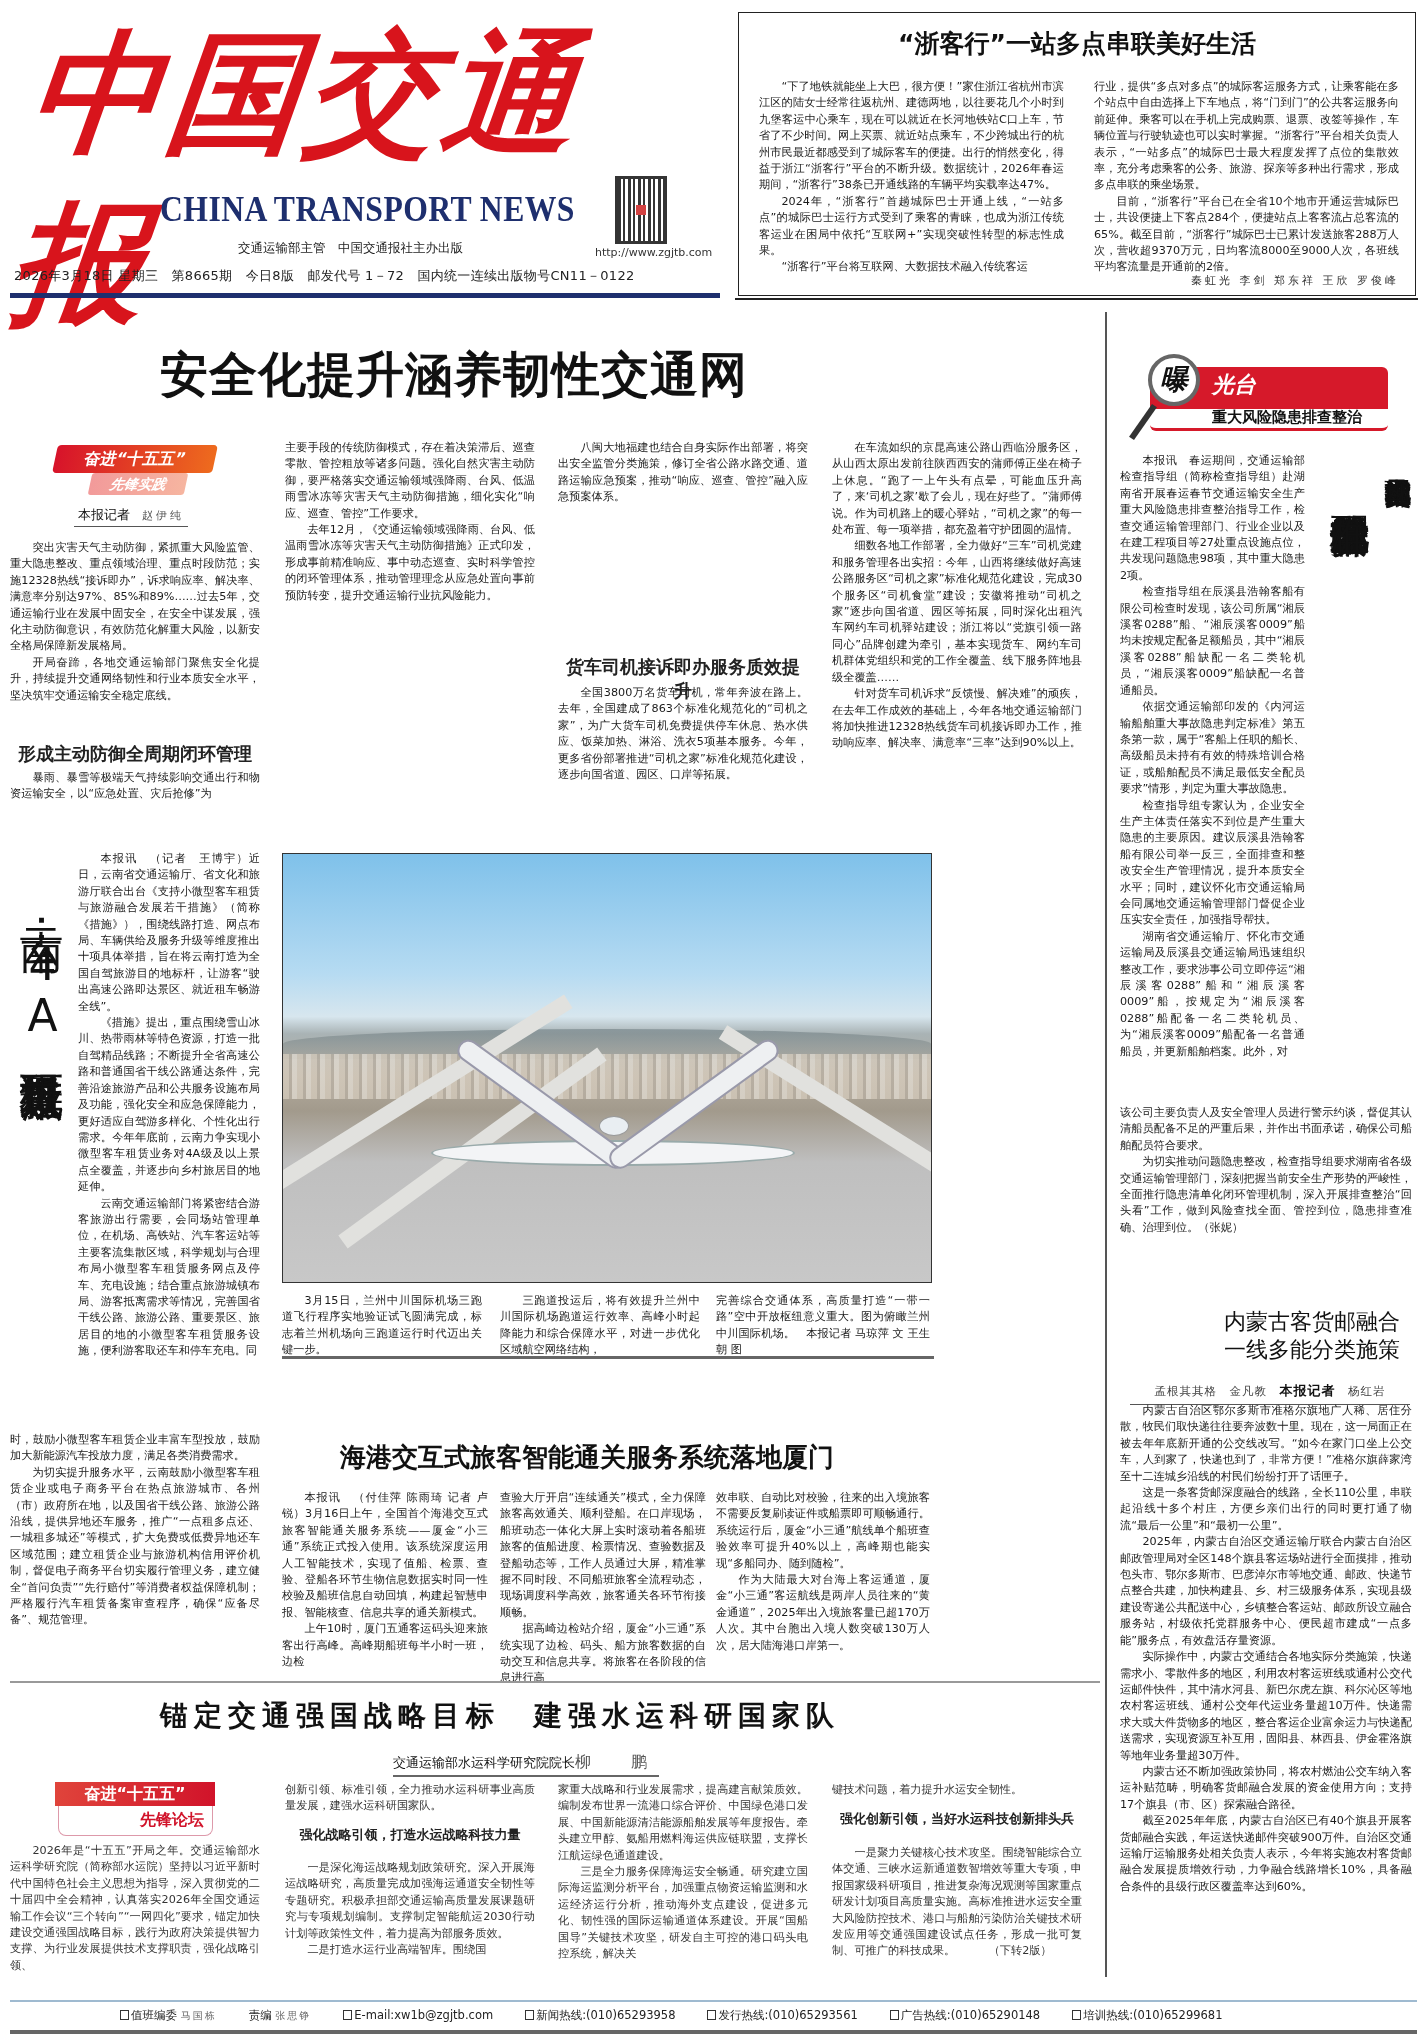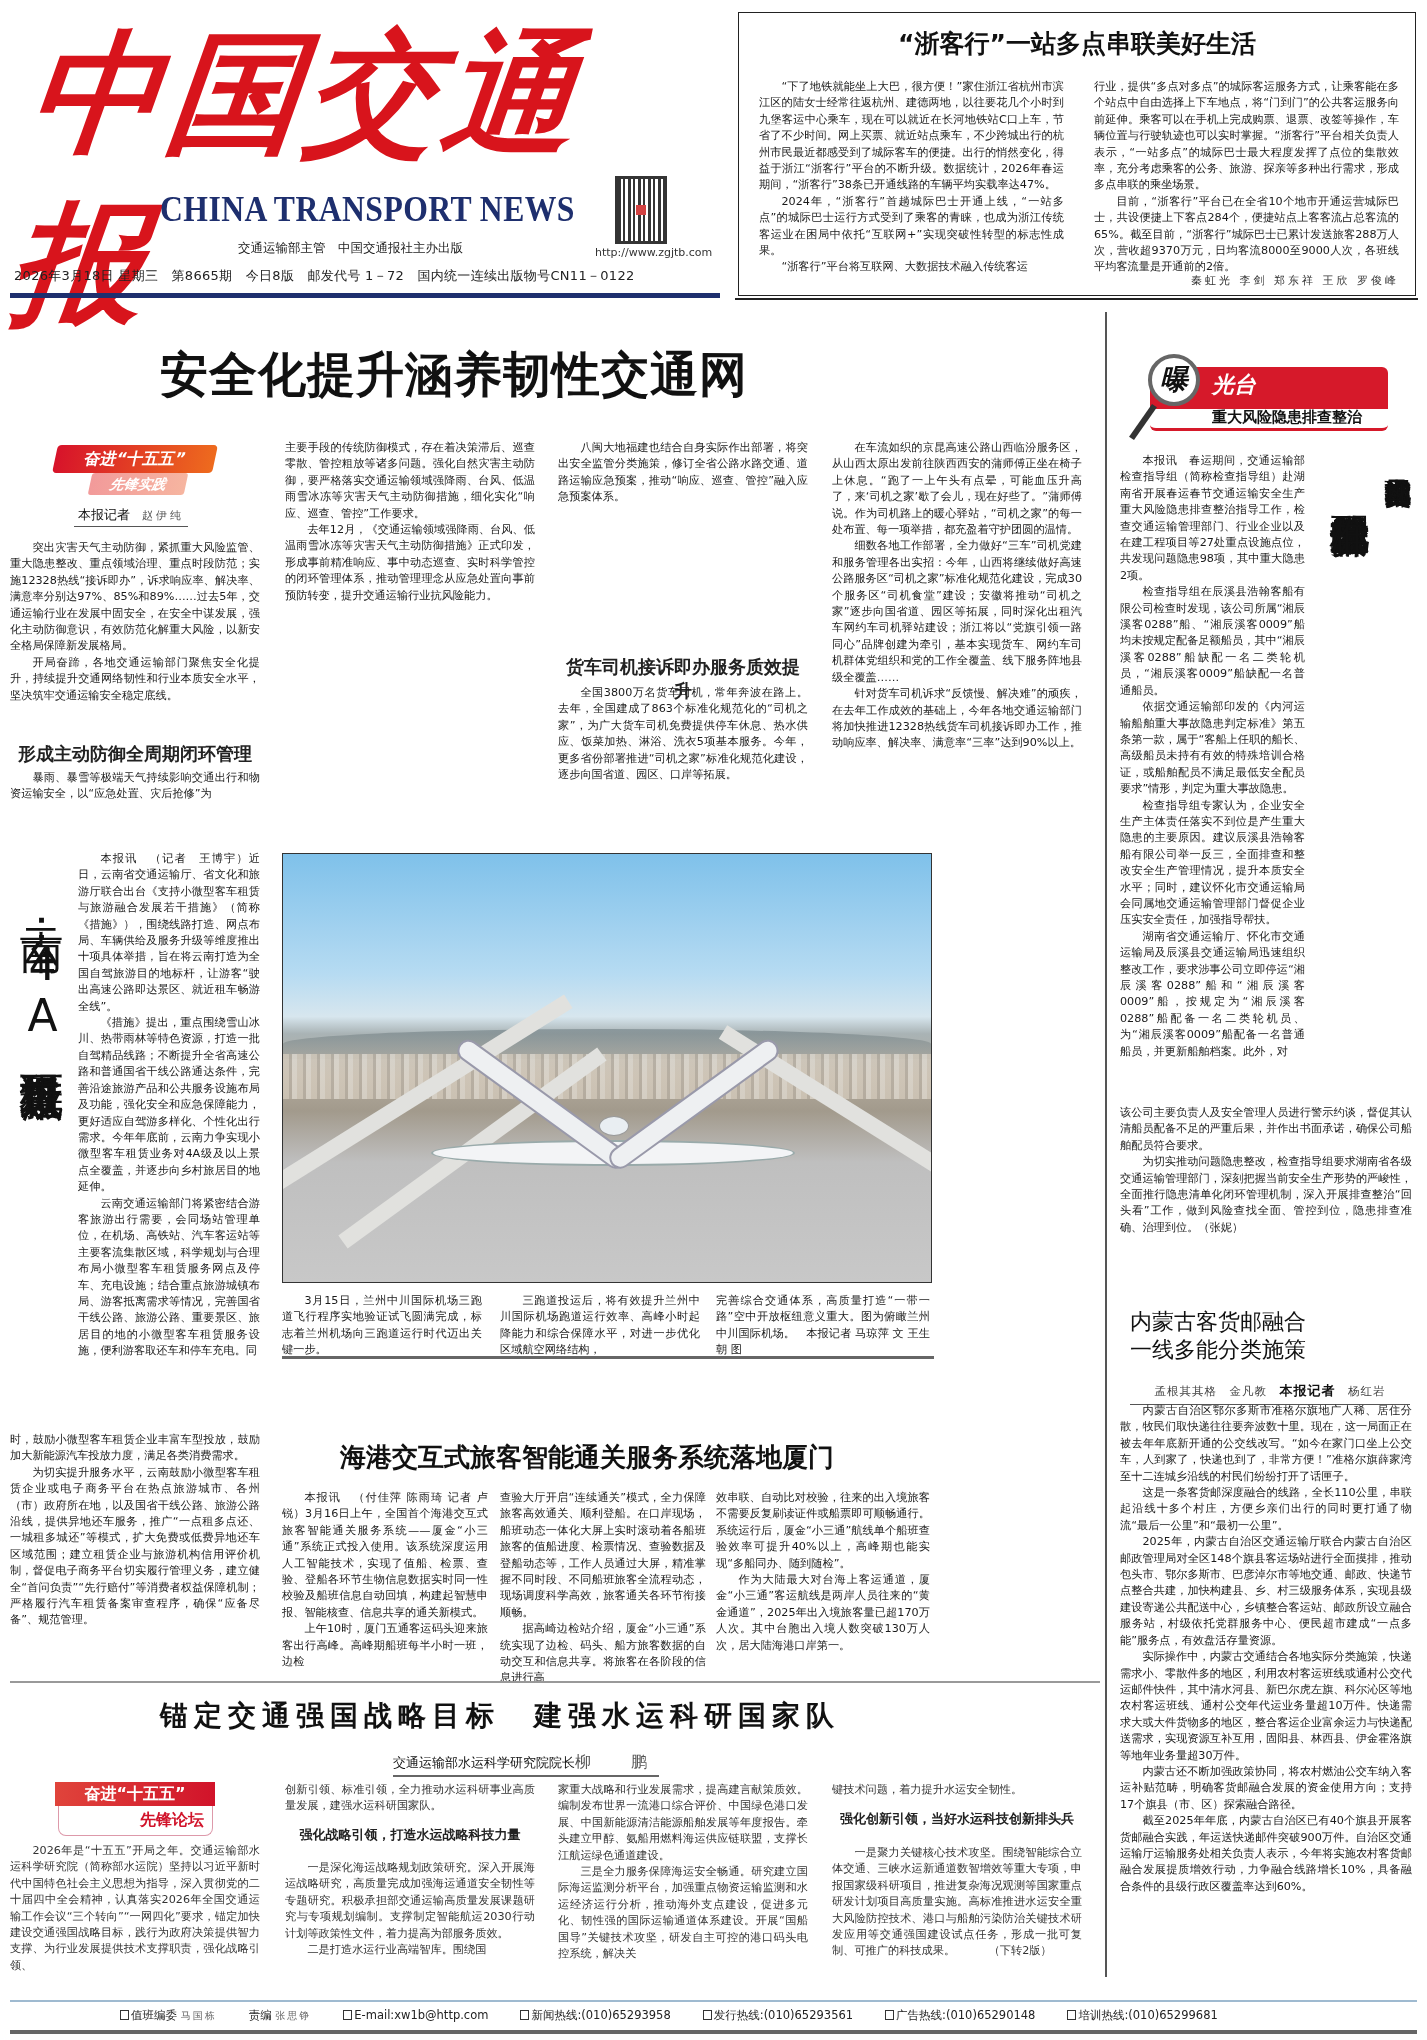--- a/index.html
+++ b/index.html
@@ -72,21 +72,21 @@
 #cap1{left:282px;top:1293px;width:200px}
 #cap2{left:500px;top:1293px;width:200px}
 #cap3{left:716px;top:1293px;width:214px}
 #cap-rule{left:282px;top:1356px;width:652px;height:2.5px;background:#666}
 
 #xm-head{left:340px;top:1440px;font-size:26px;font-weight:bold;color:#111}
 #xm-c1{left:282px;top:1490px;width:206px}
 #xm-c2{left:500px;top:1490px;width:206px}
 #xm-c3{left:716px;top:1490px;width:214px}
 
-#nm-head{left:1130px;top:1308px;width:270px;text-align:left;font-size:22px;line-height:28px;color:#111}
+#nm-head{left:1130px;top:1308px;width:270px;text-align:right;font-size:22px;line-height:28px;color:#111}
 #nm-by{left:1130px;top:1382px;width:280px;font-size:11.5px;border-bottom:1.5px solid #555;padding-bottom:4px;text-align:center;color:#444;letter-spacing:1px}
 #nm-by b{color:#111;font-size:13px}
 #nm-c1{left:1120px;top:1403px;width:292px}
 
 #bot-rule{left:10px;top:1681px;width:1090px;height:1.5px;background:#999}
 #bot-head{left:160px;top:1697px;font-family:"DejaVu Serif",serif;font-size:28px;font-weight:bold;color:#111;letter-spacing:6px}
 #bot-by{left:393px;top:1752px;font-size:13px;border-bottom:2px solid #666;padding-bottom:2px}
 #bot-by span{color:#555;letter-spacing:12px;font-size:16px}
 #badge2{left:55px;top:1782px;width:160px;height:24px;background:linear-gradient(90deg,#e0443b,#d1132a);color:#fff;font-weight:bold;font-size:16px;text-align:center;line-height:24px}
 #badge2b{left:58px;top:1806px;width:155px;height:30px;border:1px solid #d9a;border-top:none;border-radius:0 0 8px 8px;color:#d1132a;font-weight:bold;font-size:16px;text-align:right;padding-right:8px;line-height:28px}
@@ -270,19 +270,19 @@
 </div>
 <div class="abs sub" id="b-sub2">强化创新引领，当好水运科技创新排头兵</div>
 <div class="abs p" id="b-c4b">
   <p>一是聚力关键核心技术攻坚。围绕智能综合立体交通、三峡水运新通道数智增效等重大专项，申报国家级科研项目，推进复杂海况观测等国家重点研发计划项目高质量实施。高标准推进水运安全重大风险防控技术、港口与船舶污染防治关键技术研发应用等交通强国建设试点任务，形成一批可复制、可推广的科技成果。　　　（下转2版）</p>
 </div>
 
 <div class="abs" id="foot-rule1"></div>
 <div class="abs" id="foot">
   <span><i class="fbox"></i><span>值班编委</span> <span class="sm">马国栋</span></span>
   <span><span>责编</span> <span class="sm">张思铮</span></span>
-  <span><i class="fbox"></i><span>E-mail:</span><span>xw1b@http.com</span></span>
+  <span><i class="fbox"></i><span>E-mail:</span><span>xw1b@zgjtb.com</span></span>
   <span><i class="fbox"></i><span>新闻热线:</span><span>(010)65293958</span></span>
   <span><i class="fbox"></i><span>发行热线:</span><span>(010)65293561</span></span>
   <span><i class="fbox"></i><span>广告热线:</span><span>(010)65290148</span></span>
   <span><i class="fbox"></i><span>培训热线:</span><span>(010)65299681</span></span>
 </div>
 <div class="abs" id="foot-rule2"></div>
 
 </body></html>

